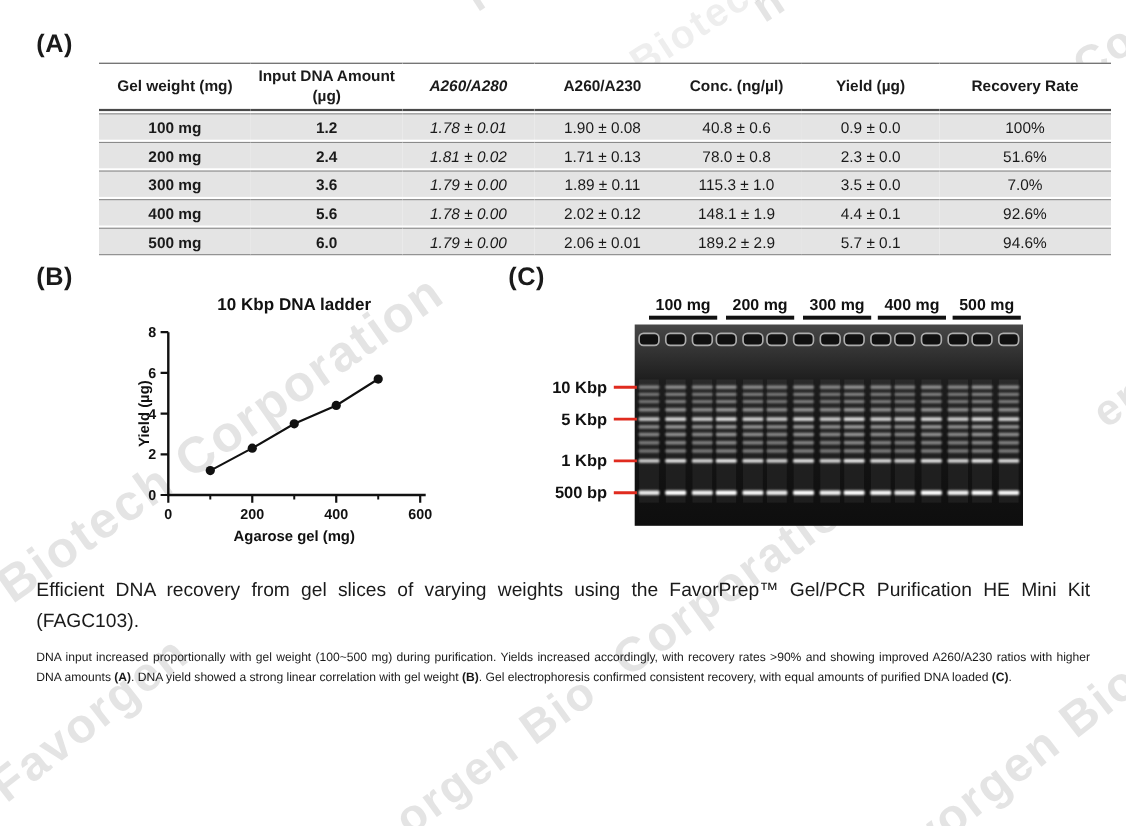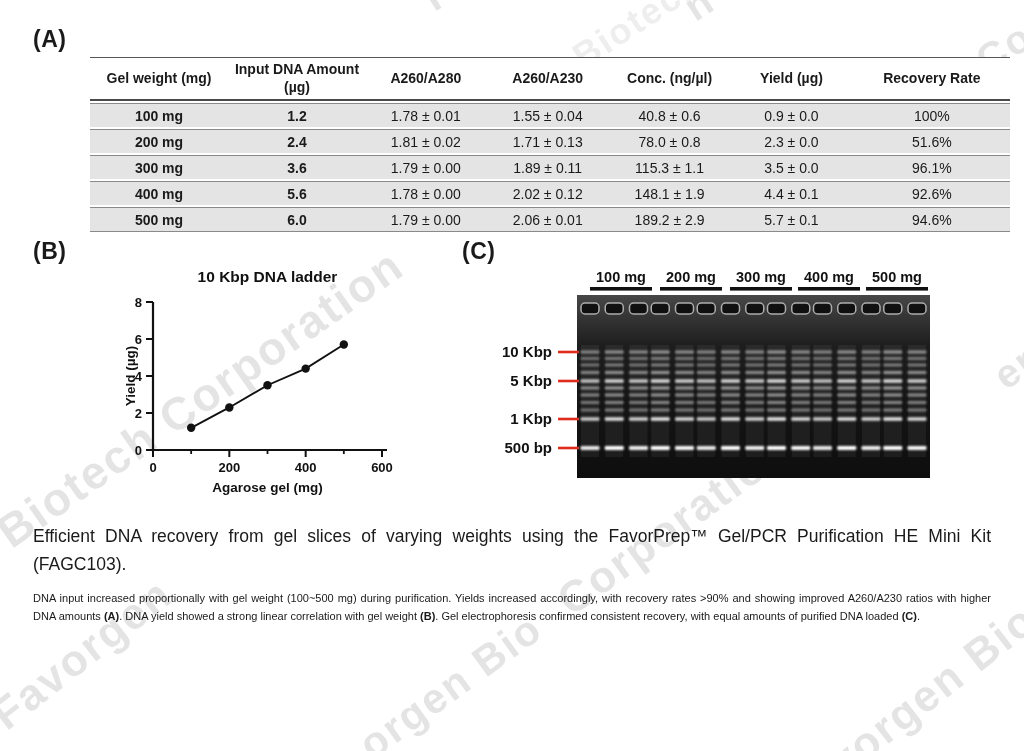--- a/index.html
+++ b/index.html
@@ -15,21 +15,21 @@
   .label-c{left:462px;top:238px;}
   
   .data-table{position:absolute;left:90px;top:55px;width:920px;border-collapse:separate;
               border-spacing:0 2px;font-size:14px;}
   .data-table thead th{font-weight:bold;padding:3px 4px;line-height:1.25;background:#fff;
               border-top:1px solid #555;border-bottom:2px solid #4a4a4a;height:34px;vertical-align:middle;}
   .data-table tbody td{background:#e4e4e4;text-align:center;height:21px;padding:1px 4px;
               border-top:1px solid #8a8a8a;vertical-align:middle;}
   .data-table tbody tr:last-child td{border-bottom:1px solid #8a8a8a;}
   .data-table td.b{font-weight:bold;}
-  .c0{width:15%;} .c1{width:15%;text-align:center;} .c2{width:13%;} .c3{width:13.5%;}
+  .c0{width:15%;} .c1{width:15%;text-align:center;} .c2{width:13%;font-style:italic;} .c3{width:13.5%;}
   .c4{width:13%;} .c5{width:13.5%;} .c6{width:17%;}
   
   #chart-container{position:absolute;left:95px;top:258px;width:340px;height:245px;}
   #gel-container{position:absolute;left:500px;top:260px;width:524px;height:230px;}
   
   .caption-title{position:absolute;left:33px;top:522px;width:958px;font-weight:normal;
                  font-size:17.5px;line-height:1.6;text-align:justify;}
   .caption-body{position:absolute;left:33px;top:589px;width:958px;font-size:11px;
                 line-height:1.67;text-align:justify;}
   .caption-body b{font-weight:bold;}
@@ -63,42 +63,42 @@
           <th class="c4">Conc. (ng/µl)</th>
           <th class="c5">Yield (µg)</th>
           <th class="c6">Recovery Rate</th>
         </tr>
       </thead>
     <tbody id="table-body">
         <tr>
           <td class="b c0">100 mg</td>
           <td class="b c1">1.2</td>
           <td class="c2">1.78 ± 0.01</td>
-          <td class="c3">1.55 ± 0.04</td>
+          <td class="c3">1.90 ± 0.08</td>
           <td class="c4">40.8 ± 0.6</td>
           <td class="c5">0.9 ± 0.0</td>
           <td class="c6">100%</td>
         </tr>
         <tr>
           <td class="b c0">200 mg</td>
           <td class="b c1">2.4</td>
           <td class="c2">1.81 ± 0.02</td>
           <td class="c3">1.71 ± 0.13</td>
           <td class="c4">78.0 ± 0.8</td>
           <td class="c5">2.3 ± 0.0</td>
           <td class="c6">51.6%</td>
         </tr>
         <tr>
           <td class="b c0">300 mg</td>
           <td class="b c1">3.6</td>
           <td class="c2">1.79 ± 0.00</td>
           <td class="c3">1.89 ± 0.11</td>
-          <td class="c4">115.3 ± 1.1</td>
+          <td class="c4">115.3 ± 1.0</td>
           <td class="c5">3.5 ± 0.0</td>
-          <td class="c6">96.1%</td>
+          <td class="c6">7.0%</td>
         </tr>
         <tr>
           <td class="b c0">400 mg</td>
           <td class="b c1">5.6</td>
           <td class="c2">1.78 ± 0.00</td>
           <td class="c3">2.02 ± 0.12</td>
           <td class="c4">148.1 ± 1.9</td>
           <td class="c5">4.4 ± 0.1</td>
           <td class="c6">92.6%</td>
         </tr>

